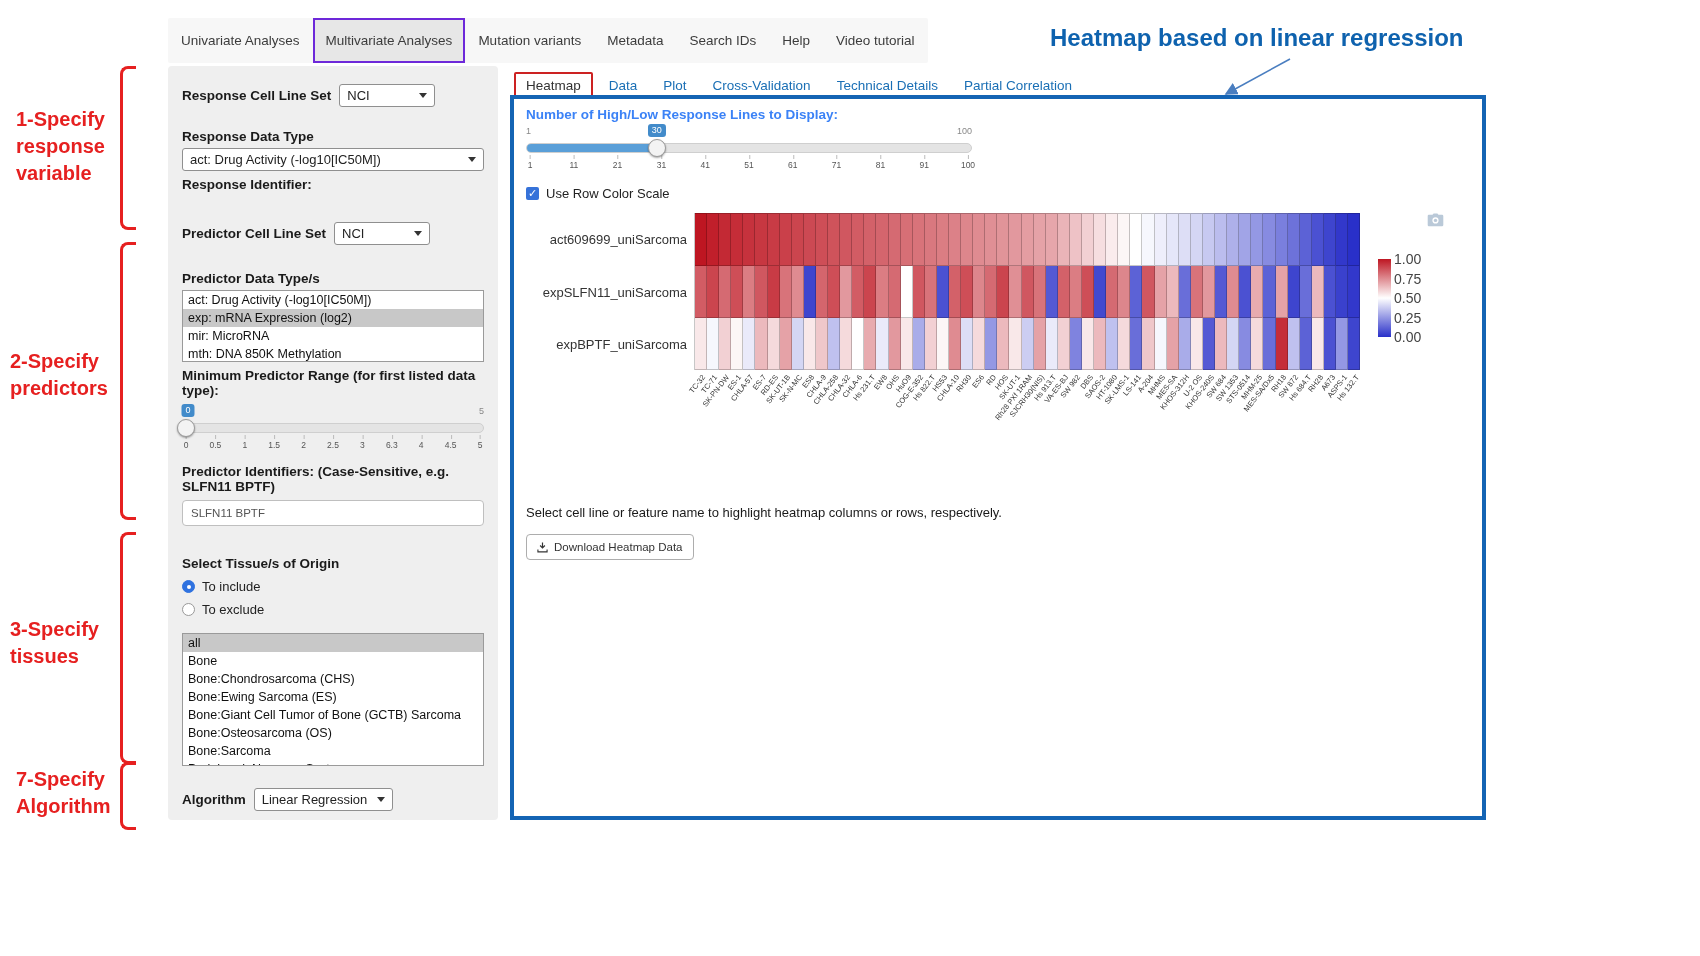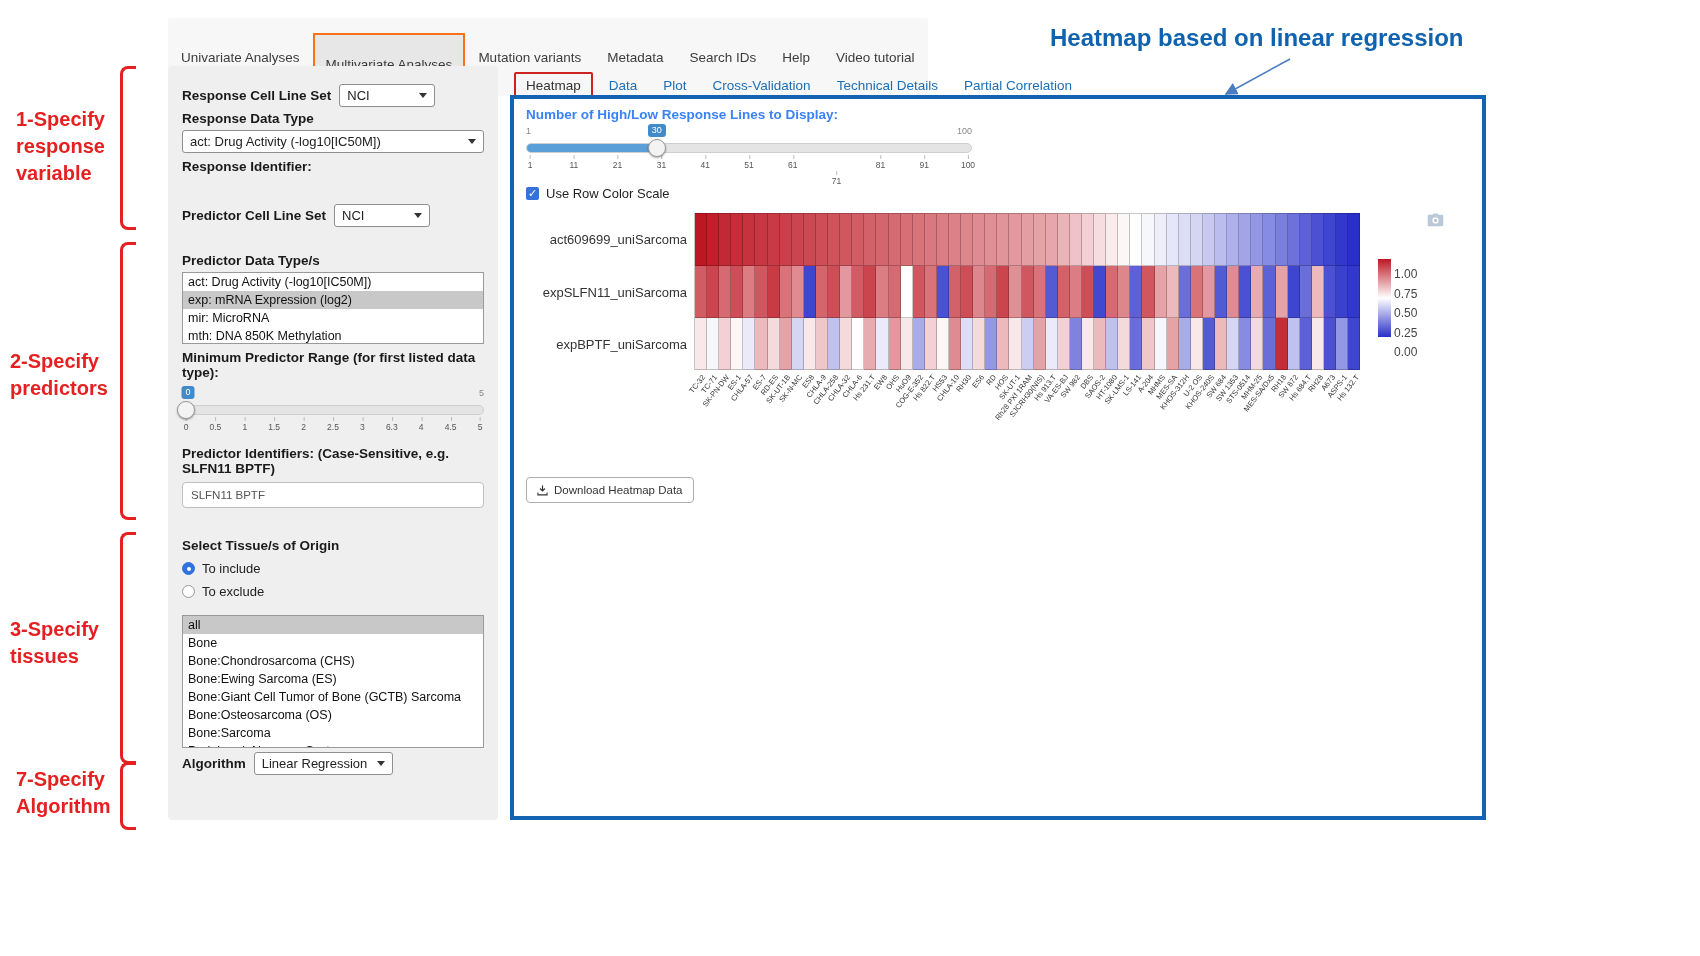--- a/index.html
+++ b/index.html
@@ -3,21 +3,21 @@
 <meta charset="utf-8">
 <style>
   html,body{margin:0;padding:0;background:#fff;}
   body{width:1700px;height:956px;position:relative;overflow:hidden;
        font-family:"Liberation Sans",sans-serif;color:#222;}
 
   
   .topnav{position:absolute;left:168px;top:18px;display:flex;align-items:center;
           background:#f7f7f7;border-radius:2px;}
   .nav-item{padding:9px 13px;font-size:13.5px;color:#3c3c3c;white-space:nowrap;cursor:pointer;}
-  .nav-item.active{background:#e7e7e7;border:2px solid #f97316;padding:22px 11px;margin-top:15px;}
+  .nav-item.active{background:#e7e7e7;border:2px solid #6d28d9;padding:13px 11px;}
 
   
   .step-label{position:absolute;color:#e62020;font-weight:bold;font-size:20px;line-height:1.35;}
   .bracket{position:absolute;width:13px;border:3px solid #e62020;border-right:none;
            border-radius:8px 0 0 8px;}
   .b1{left:120px;top:66px;height:158px;}
   .b2{left:120px;top:242px;height:272px;}
   .b3{left:120px;top:532px;height:226px;}
   .b4{left:120px;top:762px;height:62px;}
   .s1{left:16px;top:106px;width:112px;}
@@ -50,21 +50,21 @@
   .listbox .opt.selected{background:#c8c8c8;}
   .lb-pred{margin-top:4px;height:70px;}
   .lb-tissue{margin-top:16px;height:131px;}
   .radio-row{display:flex;align-items:center;gap:7px;margin-top:8px;font-size:13px;cursor:pointer;}
   .radio{width:13px;height:13px;border-radius:50%;border:1px solid #999;background:#fff;
          box-sizing:border-box;position:relative;flex:0 0 auto;}
   .radio.checked{background:#2f72e0;border-color:#2f72e0;}
   .radio.checked::after{content:"";position:absolute;left:4px;top:4px;width:4px;height:4px;
          background:#fff;border-radius:50%;}
   .mt6{margin-top:6px;}.mt10{margin-top:10px;}
-  .mt22{margin-top:4px;}.mt26{margin-top:26px;}.mt30{margin-top:30px;}
+  .mt22{margin-top:22px;}.mt26{margin-top:26px;}.mt30{margin-top:30px;}
 
   
   .irs{position:relative;height:48px;}
   .irs-min,.irs-max{position:absolute;top:0;font-size:9px;color:#888;}
   .irs-min{left:0;}.irs-max{right:0;}
   .irs-bubble{position:absolute;top:-2px;transform:translateX(-50%);background:#428bca;color:#fff;
               font-size:9px;padding:0 4px;border-radius:3px;line-height:13px;z-index:2;}
   .irs-track{position:absolute;left:0;right:0;top:17px;height:8px;background:#e4e4e4;
              border:1px solid #cfcfcf;border-radius:5px;}
   .irs-fill{height:100%;background:#5a9fd8;border-radius:5px 0 0 5px;}
@@ -98,21 +98,21 @@
   .hm-cell{flex:1;height:51px;border-right:1px solid rgba(0,0,0,.22);
            border-bottom:1px solid rgba(0,0,0,.22);cursor:pointer;}
   .hm-row:first-child .hm-cell{border-top:1px solid rgba(0,0,0,.22);}
   .hm-row .hm-cells{border-left:1px solid rgba(0,0,0,.22);box-sizing:border-box;}
   .hm-xlabels{position:relative;height:86px;margin-left:168px;width:666px;}
   .hm-xlabels span{position:absolute;top:3px;white-space:nowrap;font-size:7.5px;color:#333;
                    transform:rotate(-52deg) translateX(-100%);transform-origin:0 0;cursor:pointer;}
   .hm-colorbar{position:absolute;left:852px;top:46px;width:13px;height:78px;}
   .cb-grad{width:13px;height:78px;background:linear-gradient(to bottom,rgb(190,22,34) 0%,#fff 50%,rgb(41,48,201) 100%);}
   .cb-ticks{position:absolute;left:16px;top:0;height:78px;width:34px;}
-  .cb-ticks span{position:absolute;transform:translateY(-50%);font-size:12px;color:#444;white-space:nowrap;margin-top:15px;}
+  .cb-ticks span{position:absolute;transform:translateY(-50%);font-size:14px;color:#444;white-space:nowrap;}
   .hm-camera{position:absolute;right:26px;top:0;cursor:pointer;opacity:.75;}
 
   .hint{margin-top:42px;font-size:13px;color:#1a1a1a;}
   .dl-btn{display:inline-flex;align-items:center;gap:6px;margin-top:14px;background:#fff;
           border:1px solid #adadad;border-radius:4px;padding:6px 10px;font-size:11.5px;color:#333;
           font-family:"Liberation Sans",sans-serif;cursor:pointer;}
 </style>
 </head>
 <body>
 
@@ -256,21 +256,21 @@
       <div class="irs-handle" style="left:29.3%"></div>
     </div>
     <div class="irs-grid" id="mainGrid">
         <span style="left: 0%;">1</span>
         <span style="left: 10%;">11</span>
         <span style="left: 20%;">21</span>
         <span style="left: 30%;">31</span>
         <span style="left: 40%;">41</span>
         <span style="left: 50%;">51</span>
         <span style="left: 60%;">61</span>
-        <span style="left: 70%; margin-top: 16px;">71</span>
+        <span style="left: 70%;">71</span>
         <span style="left: 80%;">81</span>
         <span style="left: 90%;">91</span>
         <span style="left: 100%;">100</span>
       </div>
   </div>
 
   <div class="chk-row">
     <span class="chk"></span>
     <span>Use Row Color Scale</span>
   </div>
@@ -527,20 +527,21 @@
     </div>
     <div class="hm-camera">
       <svg width="17" height="14" viewBox="0 0 17 14">
         <path d="M5.5 1.8 L6.6 0.4 h3.8 L11.5 1.8 h3.6 a1.2 1.2 0 0 1 1.2 1.2 v9 a1.2 1.2 0 0 1 -1.2 1.2 H1.9 a1.2 1.2 0 0 1 -1.2 -1.2 v-9 a1.2 1.2 0 0 1 1.2 -1.2 z" fill="#a4b7cc"></path>
         <circle cx="8.5" cy="7.4" r="3.1" fill="#fff"></circle>
         <circle cx="8.5" cy="7.4" r="1.7" fill="#a4b7cc"></circle>
       </svg>
     </div>
   </div>
 
+  <div class="hint">Select cell line or feature name to highlight heatmap columns or rows, respectively.</div>
 
   <button class="dl-btn">
     <svg width="11" height="11" viewBox="0 0 12 12">
       <path d="M6 0.5 v5.5 M3.4 3.8 L6 6.4 L8.6 3.8" stroke="#333" stroke-width="1.3" fill="none"></path>
       <path d="M1 8.2 v2.6 h10 V8.2" stroke="#333" stroke-width="1.2" fill="none"></path>
     </svg>
     <span>Download Heatmap Data</span>
   </button>
 </section>
 

